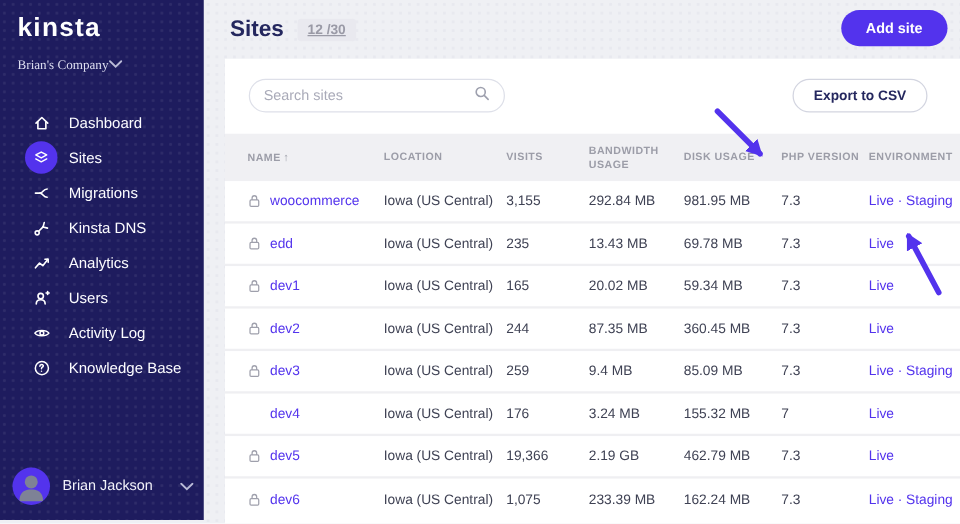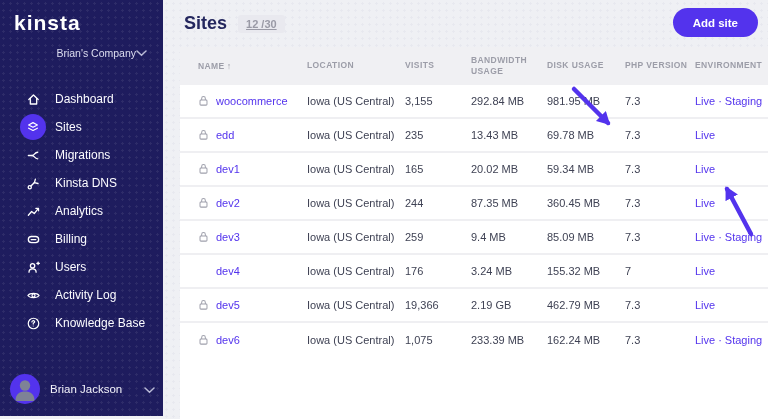--- a/index.html
+++ b/index.html
@@ -3,21 +3,21 @@
 <meta charset="utf-8">
 <style>
   * { margin:0; padding:0; box-sizing:border-box; }
   html,body { width:768px; height:419px; font-family:"Liberation Sans", sans-serif; }
   .page { position:relative; width:768px; height:419px; background:#EFF0F4; overflow:hidden; }
 
   
   .sidebar { position:absolute; left:0; top:0; width:163px; height:416px; background-color:#1E1C5E;
     background-image:radial-gradient(rgba(255,255,255,0.07) 1px, transparent 1.4px); background-size:7px 7px; color:#fff; z-index:2; }
   .logo { font-size:21px; font-weight:800; letter-spacing:1px; padding:11px 0 0 14px; text-transform:lowercase; color:#fff; }
-  .company-switcher { display:flex; align-items:center; justify-content:flex-end; padding:12px 16px 0 14px; font-size:10.5px; color:#DDDEF0; cursor:pointer; }
+  .company-switcher { display:flex; align-items:center; justify-content:flex-start; padding:12px 16px 0 14px; font-size:10.5px; color:#DDDEF0; cursor:pointer;font-family:Liberation Serif, serif; }
   .nav { margin-top:26px; }
   .nav-item { display:flex; align-items:center; height:28px; padding-left:20px; cursor:pointer; }
   .nav-icon { width:26px; height:26px; flex:0 0 26px; display:flex; align-items:center; justify-content:center; border-radius:50%; }
   .nav-item.active .nav-icon { background:#5333ED; }
   .nav-label { margin-left:9px; font-size:12px; font-weight:500; color:#FCFCFF; }
   .user { position:absolute; left:10px; bottom:12px; width:145px; display:flex; align-items:center; cursor:pointer; }
   .avatar { width:30px; height:30px; border-radius:50%; background:#5333ED; overflow:hidden; flex:0 0 30px; }
   .user-name { margin-left:10px; font-size:11.5px; color:#F2F2FA; }
   .user .chev { margin-left:auto; }
 
@@ -106,29 +106,20 @@
         <span class="nav-label">Kinsta DNS</span>
       </div>
       <div class="nav-item">
         <span class="nav-icon">
           <svg width="15" height="15" viewBox="0 0 16 16" fill="none" stroke="#fff" stroke-width="1.4" stroke-linecap="round" stroke-linejoin="round">
               <path d="M2.5 12 L6 8 L8.8 10.2 L13 5"></path>
               <path d="M10.6 4.7 L13.3 4.6 L13.4 7.3"></path>
             </svg>
         </span>
         <span class="nav-label">Analytics</span>
-      </div>
-      <div class="nav-item">
-        <span class="nav-icon">
-          <svg width="15" height="15" viewBox="0 0 16 16" fill="none" stroke="#fff" stroke-width="1.4" stroke-linecap="round" stroke-linejoin="round">
-              <rect x="2.5" y="4.8" width="11" height="6.6" rx="3.3"></rect>
-              <path d="M5.5 8.1 H10.5"></path>
-            </svg>
-        </span>
-        <span class="nav-label">Billing</span>
       </div>
       <div class="nav-item">
         <span class="nav-icon">
           <svg width="15" height="15" viewBox="0 0 16 16" fill="none" stroke="#fff" stroke-width="1.4" stroke-linecap="round" stroke-linejoin="round">
               <circle cx="7" cy="6.2" r="2.3"></circle>
               <path d="M3.2 13 C3.2 10.5 5 9.4 7 9.4 C9 9.4 10.8 10.5 10.8 13"></path>
               <path d="M11.6 3.6 H14.2 M12.9 2.3 V4.9"></path>
             </svg>
         </span>
         <span class="nav-label">Users</span>
@@ -171,20 +162,32 @@
   </div>
 
   <div class="main">
     <div class="main-header">
       <span class="page-title">Sites</span>
       <span class="count-badge">12 /30</span>
       <button class="add-site-btn">Add site</button>
     </div>
 
     <div class="card">
+      <div class="toolbar">
+        <div class="search">
+          <input type="text" placeholder="Search sites" style="">
+          <span>
+            <svg width="13" height="13" viewBox="0 0 14 14" fill="none" stroke="#9EA0AE" stroke-width="1.4" stroke-linecap="round">
+                <circle cx="6" cy="6" r="3.9"></circle>
+                <path d="M9 9 L12.4 12.4"></path>
+              </svg>
+          </span>
+        </div>
+        <button class="export-btn">Export to CSV</button>
+      </div>
 
       <div class="grid table-header">
         <div class="th">
           <span>Name</span><span class="sort">↑</span>
         </div>
         <div class="th">Location</div>
         <div class="th">Visits</div>
         <div class="th">Bandwidth Usage</div>
         <div class="th">Disk Usage</div>
         <div class="th">PHP Version</div>

